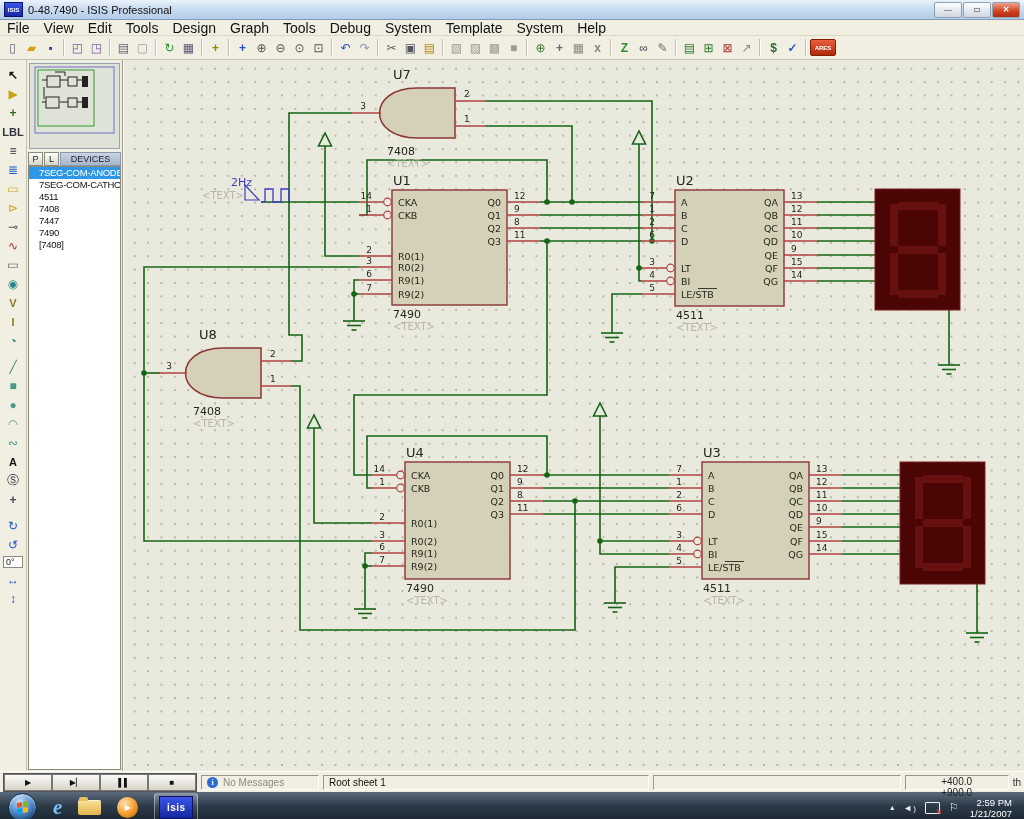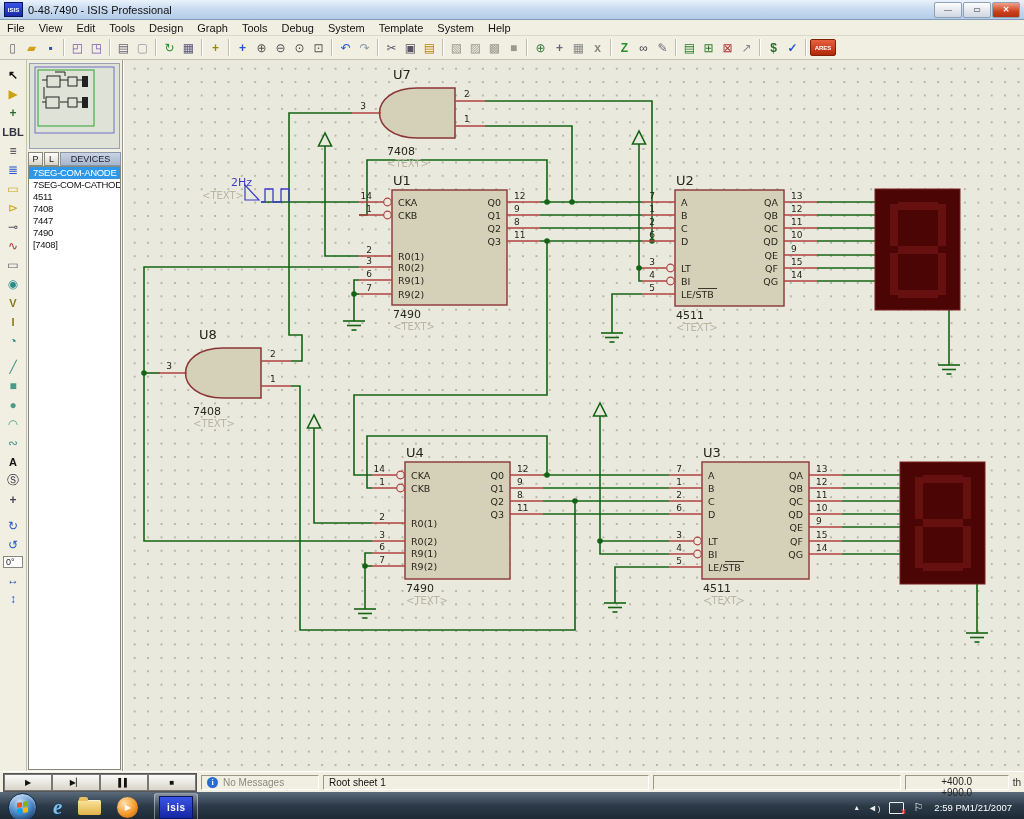--- a/index.html
+++ b/index.html
@@ -9,21 +9,21 @@
   #titlebar{height:19px;background:linear-gradient(#eaf3fc,#cadcf0 45%,#b4cce8);
     border-bottom:1px solid #7f9db9;display:flex;align-items:center;padding:0 4px;}
   .appico{width:17px;height:13px;background:linear-gradient(#3a55e8,#1828a8);border:1px solid #0a1460;
     color:#fff;font-size:6px;font-weight:bold;display:flex;align-items:center;justify-content:center;margin-right:5px;}
   #title{font-size:11px;color:#111;flex:1;}
   #winbtns{display:flex;gap:1px;}
   .wb{width:26px;height:14px;border:1px solid #8ea0b4;border-radius:2px;font-size:8px;line-height:13px;
     text-align:center;background:linear-gradient(#fdfdfd,#cfd7e2);color:#333;}
   .wb.close{background:linear-gradient(#f0a088,#d0401e 60%,#b03010);color:#fff;font-weight:bold;}
   
-  #menubar{height:15px;display:flex;align-items:center;font-size:11px;background:#f1efe2;
+  #menubar{height:15px;display:flex;align-items:center;font-size:14px;background:#f1efe2;
     border-bottom:1px solid #dcd8c8;color:#111;}
   .mi{padding:0 7px;}
   
   #toolbar{height:23px;display:flex;align-items:center;background:#f1efe2;border-bottom:1px solid #c6c2b2;padding:0 3px;}
   .tg{display:flex;align-items:center;}
   .tsep{width:1px;height:17px;background:#c2beac;border-right:1px solid #fff;margin:0 3px;}
   .ti{width:19px;height:18px;display:flex;align-items:center;justify-content:center;font-size:12px;}
   .ti.b{font-weight:bold;}
   .ares{width:24px;height:15px;background:linear-gradient(#e86040,#b02808);color:#fff;font-size:6px;
     font-weight:bold;display:flex;align-items:center;justify-content:center;border-radius:2px;border:1px solid #802000;}
@@ -38,21 +38,21 @@
   .anglebox{width:20px;height:12px;background:#fff;border:1px solid #8a8a7a;font-size:9px;color:#222;
     display:flex;align-items:center;padding-left:2px;margin:2px 0;box-sizing:border-box;}
   #leftpanel{width:95px;display:flex;flex-direction:column;background:#f1efe2;border-right:1px solid #9a9688;}
   #minimap{height:84px;margin:3px 2px 3px 2px;background:#dfe2d6;border:1px solid #98a0b4;position:relative;}
   #devbar{height:14px;display:flex;align-items:center;gap:1px;padding:0 1px;}
   .plbtn{width:13px;height:12px;font-size:9px;background:linear-gradient(#ffffff,#d8d4c8);border:1px solid #8a8a7a;
     display:flex;align-items:center;justify-content:center;color:#222;}
   #devtitle{flex:1;height:12px;background:linear-gradient(#c9d4e4,#a6b6cc);font-size:9px;color:#223;
     display:flex;align-items:center;justify-content:center;border:1px solid #8a96a8;}
   #devlist{flex:1;background:#fff;border:1px solid #8a8a7a;margin:0 1px 1px 1px;font-size:9.5px;overflow:hidden;color:#111;}
-  .dev{height:12px;line-height:12px;padding-left:4px;white-space:nowrap;letter-spacing:-0.3px;}
+  .dev{height:12px;line-height:12px;padding-left:10px;white-space:nowrap;letter-spacing:-0.3px;}
   .dev.sel{background:#2f97e8;color:#fff;}
   #canvas{flex:1;position:relative;background:#e9e9dd;
     background-image:radial-gradient(#b5b5a5 1px, rgba(0,0,0,0) 1.15px);
     background-size:13.4px 13.4px;background-position:4px 2px;border-left:1px solid #fff;}
   #schematic{position:absolute;left:0;top:0;}
   #schematic text{font-family:"DejaVu Sans",sans-serif;}
   
   #statusbar{height:20px;display:flex;align-items:center;background:#f1efe2;border-top:1px solid #fff;
     font-size:10px;color:#333;padding:0 3px;gap:4px;}
   .simgrp{display:flex;border:1px solid #555;}
@@ -89,21 +89,21 @@
     display:flex;align-items:center;justify-content:center;}
   .isisico{width:32px;height:21px;background:linear-gradient(#3a55e8,#1426a0);border:1px solid #0a1460;color:#fff;
     font-weight:bold;font-size:10px;display:flex;align-items:center;justify-content:center;letter-spacing:.5px;}
   .tray{margin-left:auto;display:flex;align-items:center;gap:9px;color:#fff;}
   .caret{font-size:8px;color:#eee;}
   .spk{font-size:9px;color:#eee;}
   .spk::after{content:")";font-size:8px;margin-left:1px;}
   .net{width:13px;height:10px;border:1px solid #eee;border-radius:1px;position:relative;display:inline-block;}
   .net::after{content:"✕";color:#f44;font-size:7px;position:absolute;right:-3px;bottom:-3px;font-weight:bold;}
   .tflag{font-size:11px;color:#eee;}
-  .clock{display:flex;flex-direction:row;align-items:flex-end;font-size:9.5px;line-height:11px;color:#fff;
+  .clock{display:flex;flex-direction:column;align-items:flex-end;font-size:9.5px;line-height:11px;color:#fff;
     margin-left:2px;padding-right:4px;}
 </style>
 </head>
 <body>
 
 <div id="screen">
 
   <div id="titlebar">
     <span class="appico">ISIS</span>
     <span id="title">0-48.7490 - ISIS Professional</span>

